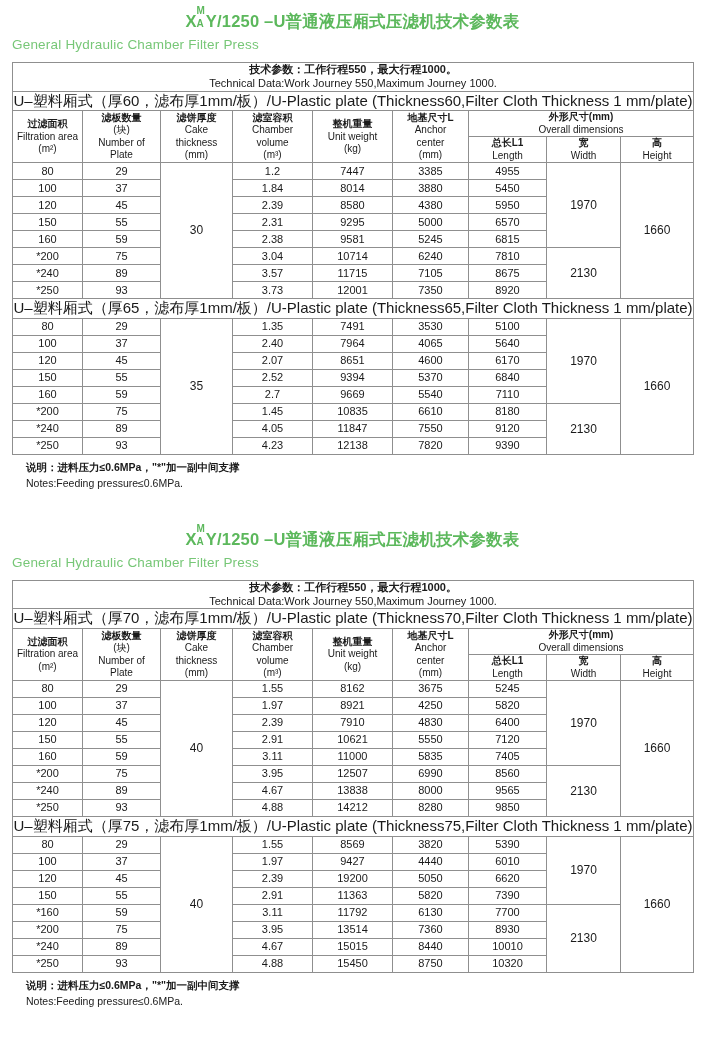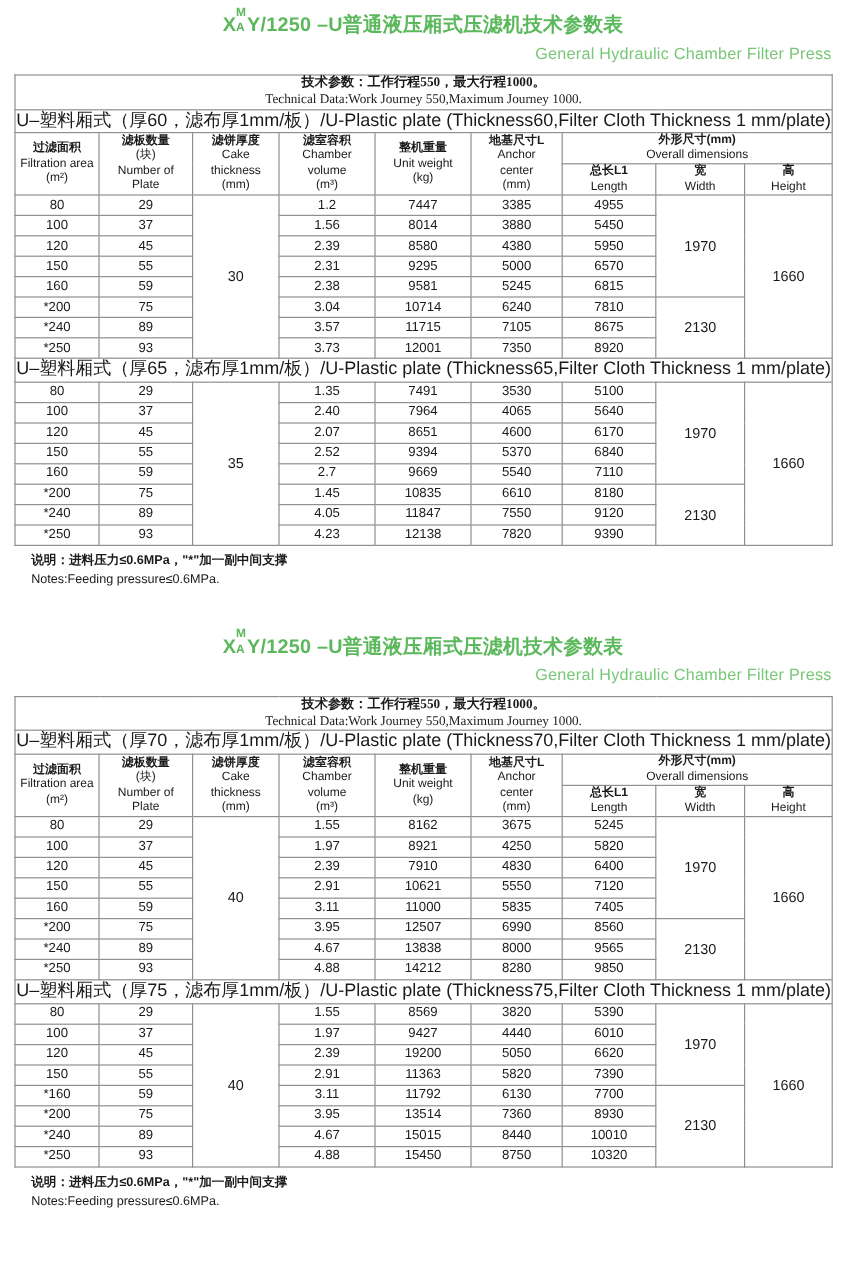--- a/index.html
+++ b/index.html
@@ -23,21 +23,21 @@
     letter-spacing:.2px;
     padding:12px 0 0 0;
     line-height:1.1;
     white-space:nowrap;
   }
   .title .xma{display:inline-block;position:relative;padding-right:9px;vertical-align:baseline;}
   .title .xma .base{font-size:16.5px;}
   .title .xma .sup{position:absolute;left:11px;top:-7px;font-size:10px;font-weight:bold;}
   .title .xma .sub{position:absolute;left:11px;top:6px;font-size:10px;font-weight:bold;}
   .subtitle{
-    text-align:right;
+    text-align:left;
     color:#77c777;
     font-size:13.5px;
     padding:7px 0 10px 0;
     letter-spacing:.2px;
   }
 
   table.spec{
     border-collapse:collapse;
     width:681px;
     table-layout:fixed;
@@ -50,21 +50,20 @@
     vertical-align:middle;
     background:#ffffff;
     line-height:1.25;
   }
   td.banner{
     background:#eef2e2;
     text-align:left;
     padding:5px 8px 6px 8px;
     font-size:11px;
     line-height:1.75;
-    font-family:Liberation Serif, serif;
   }
   td.banner .l1{font-weight:bold;}
   td.subbanner{
     background:#eef2e2;
     text-align:center;
     padding:4px 4px;
     font-size:15px;
   }
   td.hd{
     background:#eef2e2;
@@ -175,21 +174,21 @@
             <td class="num">1.2</td>
             <td class="num">7447</td>
             <td class="num">3385</td>
             <td class="num">4955</td>
             <td class="mrg" rowspan="5">1970</td>
             <td class="mrg" rowspan="8">1660</td>
           </tr>
           <tr>
             <td class="num">100</td>
             <td class="num">37</td>
-            <td class="num">1.56</td>
+            <td class="num">1.84</td>
             <td class="num">8014</td>
             <td class="num">3880</td>
             <td class="num">5450</td>
           </tr>
           <tr>
             <td class="num">120</td>
             <td class="num">45</td>
             <td class="num">2.39</td>
             <td class="num">8580</td>
             <td class="num">4380</td>

